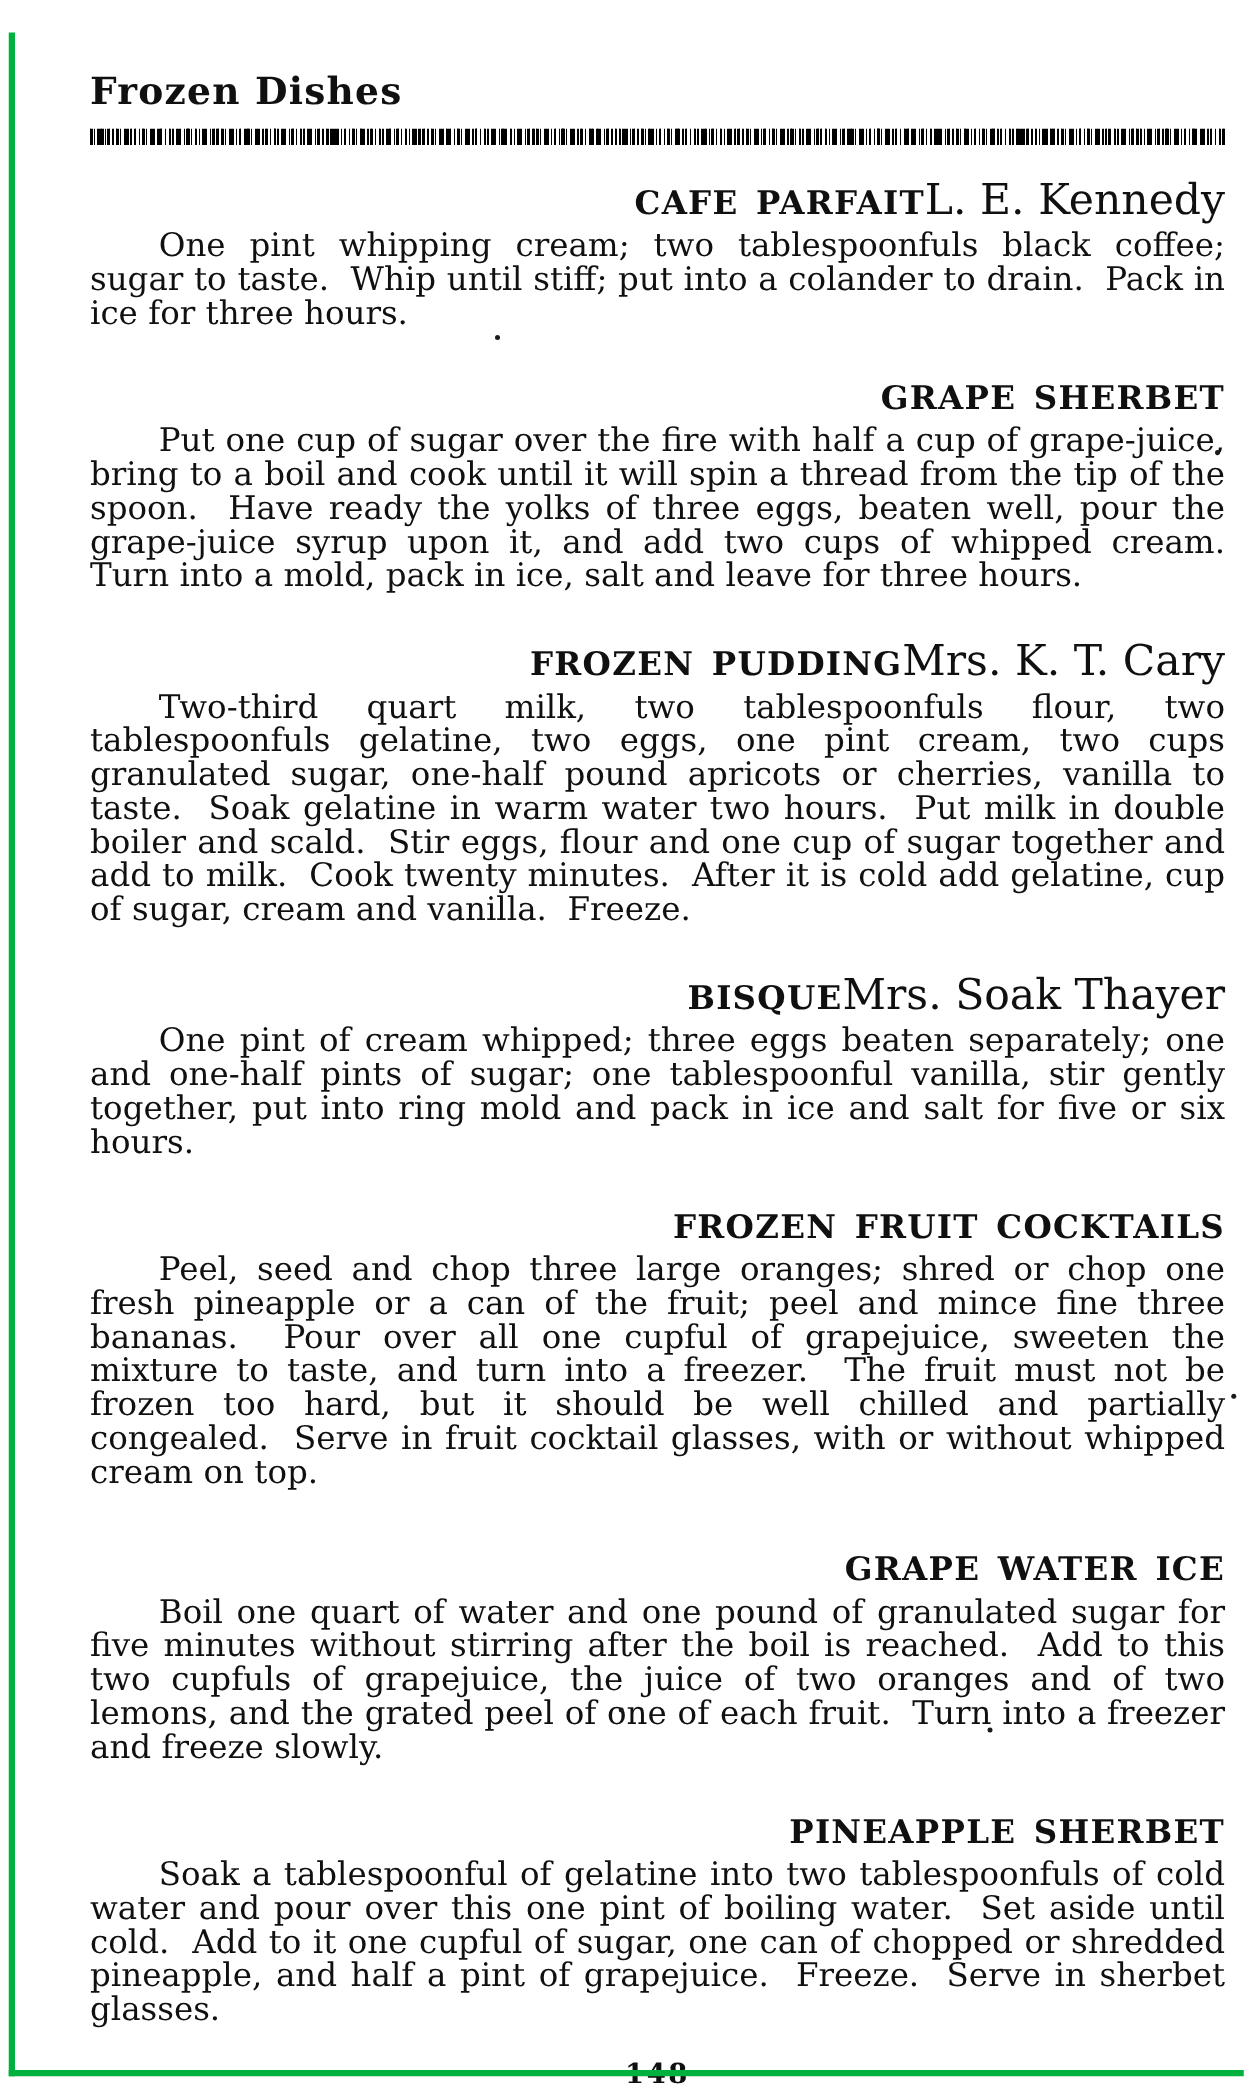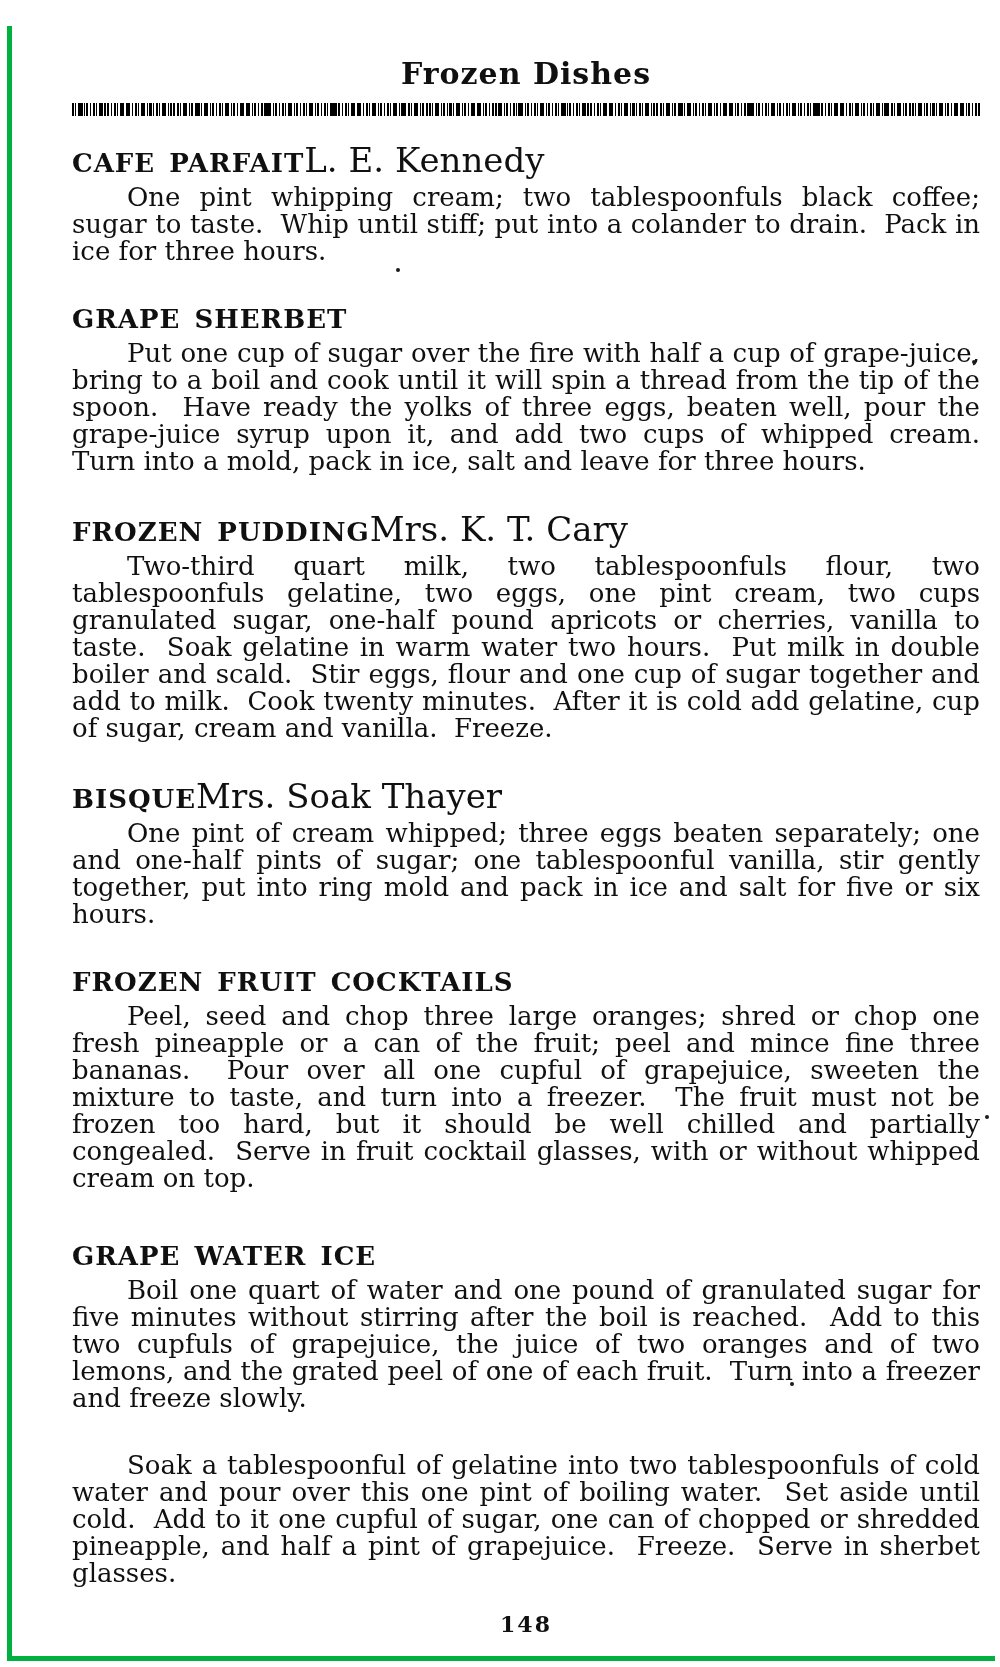--- a/index.html
+++ b/index.html
@@ -12,21 +12,21 @@
     color:#101010;
   }
   .scan-edge { position:absolute; z-index:5; }
   .edge-left   { left:7px;  top:26px; bottom:6px; width:5px; }
   .edge-bottom { left:7px;  right:5px; bottom:6px; height:5px; }
 
   .content { position:absolute; left:72px; top:0; width:908px; }
 
   .running-head {
     margin-top:58px;
-    text-align:center;
+    text-align:left;
     font-size:30px;
     font-weight:bold;
     letter-spacing:1px;
     line-height:32px;
   }
   .ornament-rule {
     margin-top:13px;
     height:13px;
     background-image:
       repeating-linear-gradient(90deg,#000 0 1px,transparent 1px 3px),
@@ -35,21 +35,21 @@
     background-repeat:repeat-x;
     background-size:auto 100%;
   }
 
   section.recipe { margin-top:40px; }
   section.recipe:first-of-type { margin-top:30px; }
   section.recipe:nth-of-type(6) { margin-top:50px; }
 
   .recipe-head {
     display:flex;
-    justify-content:flex-start;
+    justify-content:flex-end;
     align-items:baseline;
     line-height:28px;
   }
   .recipe-title {
     margin:0;
     font-size:26px;
     font-weight:bold;
     letter-spacing:1px;
     word-spacing:4px;
   }
@@ -137,20 +137,24 @@
 
   <section class="recipe">
     <div class="recipe-head">
       <h2 class="recipe-title">GRAPE WATER ICE</h2>
 
     </div>
     <p class="recipe-body">Boil one quart of water and one pound of granulated sugar for five minutes without stirring after the boil is reached.  Add to this two cupfuls of grapejuice, the juice of two oranges and of two lemons, and the grated peel of one of each fruit.  Turn into a freezer and freeze slowly.</p>
   </section>
 
   <section class="recipe">
+    <div class="recipe-head">
+      <h2 class="recipe-title">PINEAPPLE SHERBET</h2>
+
+    </div>
     <p class="recipe-body">Soak a tablespoonful of gelatine into two tablespoonfuls of cold water and pour over this one pint of boiling water.  Set aside until cold.  Add to it one cupful of sugar, one can of chopped or shredded pineapple, and half a pint of grapejuice.  Freeze.  Serve in sherbet glasses.</p>
   </section>
 </main>
 
   <div class="page-footer">
     <span>148</span>
   </div>
 </div>
 
 <div class="speck" style="left: 396px; top: 268px;"></div>

